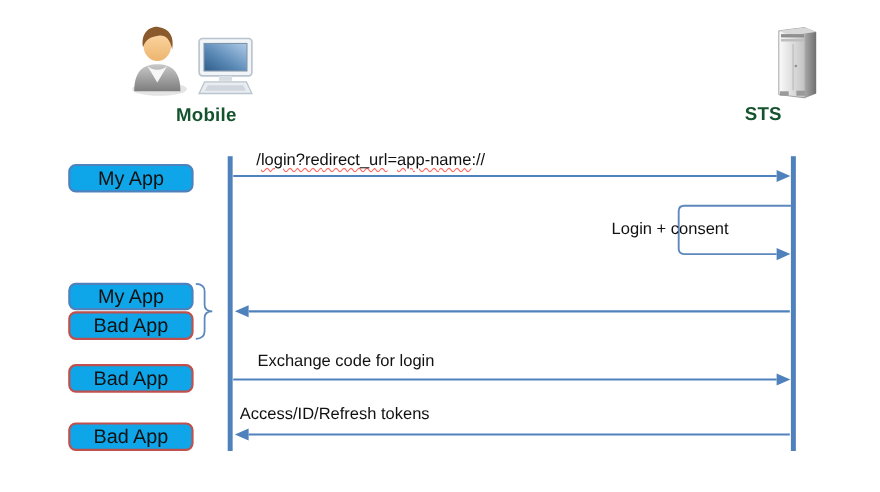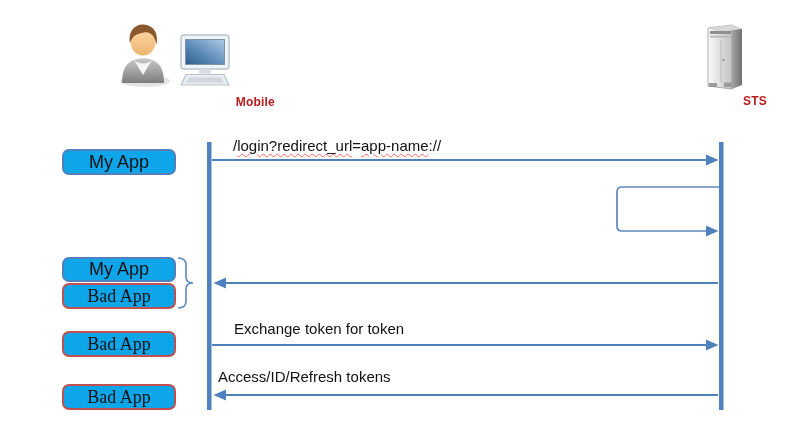--- a/index.html
+++ b/index.html
@@ -2,30 +2,30 @@
 <html><head>
 <meta charset="utf-8">
 <style>
   html,body { margin:0; padding:0; background:#fff; font-family:"Liberation Sans", sans-serif; }
   .canvas {
     position:relative; width:800px; height:447px; background:#ffffff; overflow:hidden;
     color:#111;
   }
   .abs { position:absolute; }
   .actor-label {
-    position:absolute; font-weight:bold; font-size:12px; color:#b91c1c; text-align:right;
+    position:absolute; font-weight:bold; font-size:17px; color:#14532d; text-align:left;
     letter-spacing:0.2px;
   }
   .app-box {
     position:absolute; width:110px; height:22px; background:#0ea5e9;
     border-radius:7px; display:flex; align-items:center; justify-content:center;
     font-size:18px; color:#111; box-sizing:content-box;
   }
   .app-box.blue { border:2.5px solid #4f81bd; }
-  .app-box.red  { border:2.5px solid #c0504d;font-family:Liberation Serif, serif; }
+  .app-box.red  { border:2.5px solid #c0504d; }
   .msg-label {
     position:absolute; font-size:15px; color:#111; white-space:nowrap; line-height:18px;
   }
   .wavy {
     text-decoration-line: underline;
     text-decoration-style: wavy;
     text-decoration-color:#ff6961;
     text-decoration-thickness:1px;
     text-underline-offset:2px;
   }
@@ -128,19 +128,20 @@
   </svg>
 
   <div class="app-box blue" style="left:62px; top:149px;">My App</div>
   <div class="app-box blue" style="left:62px; top:257px; height:21px;">My App</div>
   <div class="app-box red" style="left:62px; top:283px;">Bad App</div>
   <div class="app-box red" style="left:62px; top:331px;">Bad App</div>
   <div class="app-box red" style="left:62px; top:384px;">Bad App</div>
 
   <div class="msg-label" style="left:233px; top:137px;"><span>/</span><span class="wavy">login?redirect_url</span><span>=</span><span class="wavy">app-name</span><span>://</span></div>
 
+  <div class="msg-label" style="left:556px; top:200px;">Login + consent</div>
 
 
-  <div class="msg-label" style="left:234px; top:320px;">Exchange token for token</div>
+  <div class="msg-label" style="left:234px; top:320px;">Exchange code for login</div>
 
   <div class="msg-label" style="left:218px; top:368px;">Access/ID/Refresh tokens</div>
 
 </div>
 
 </body></html>

